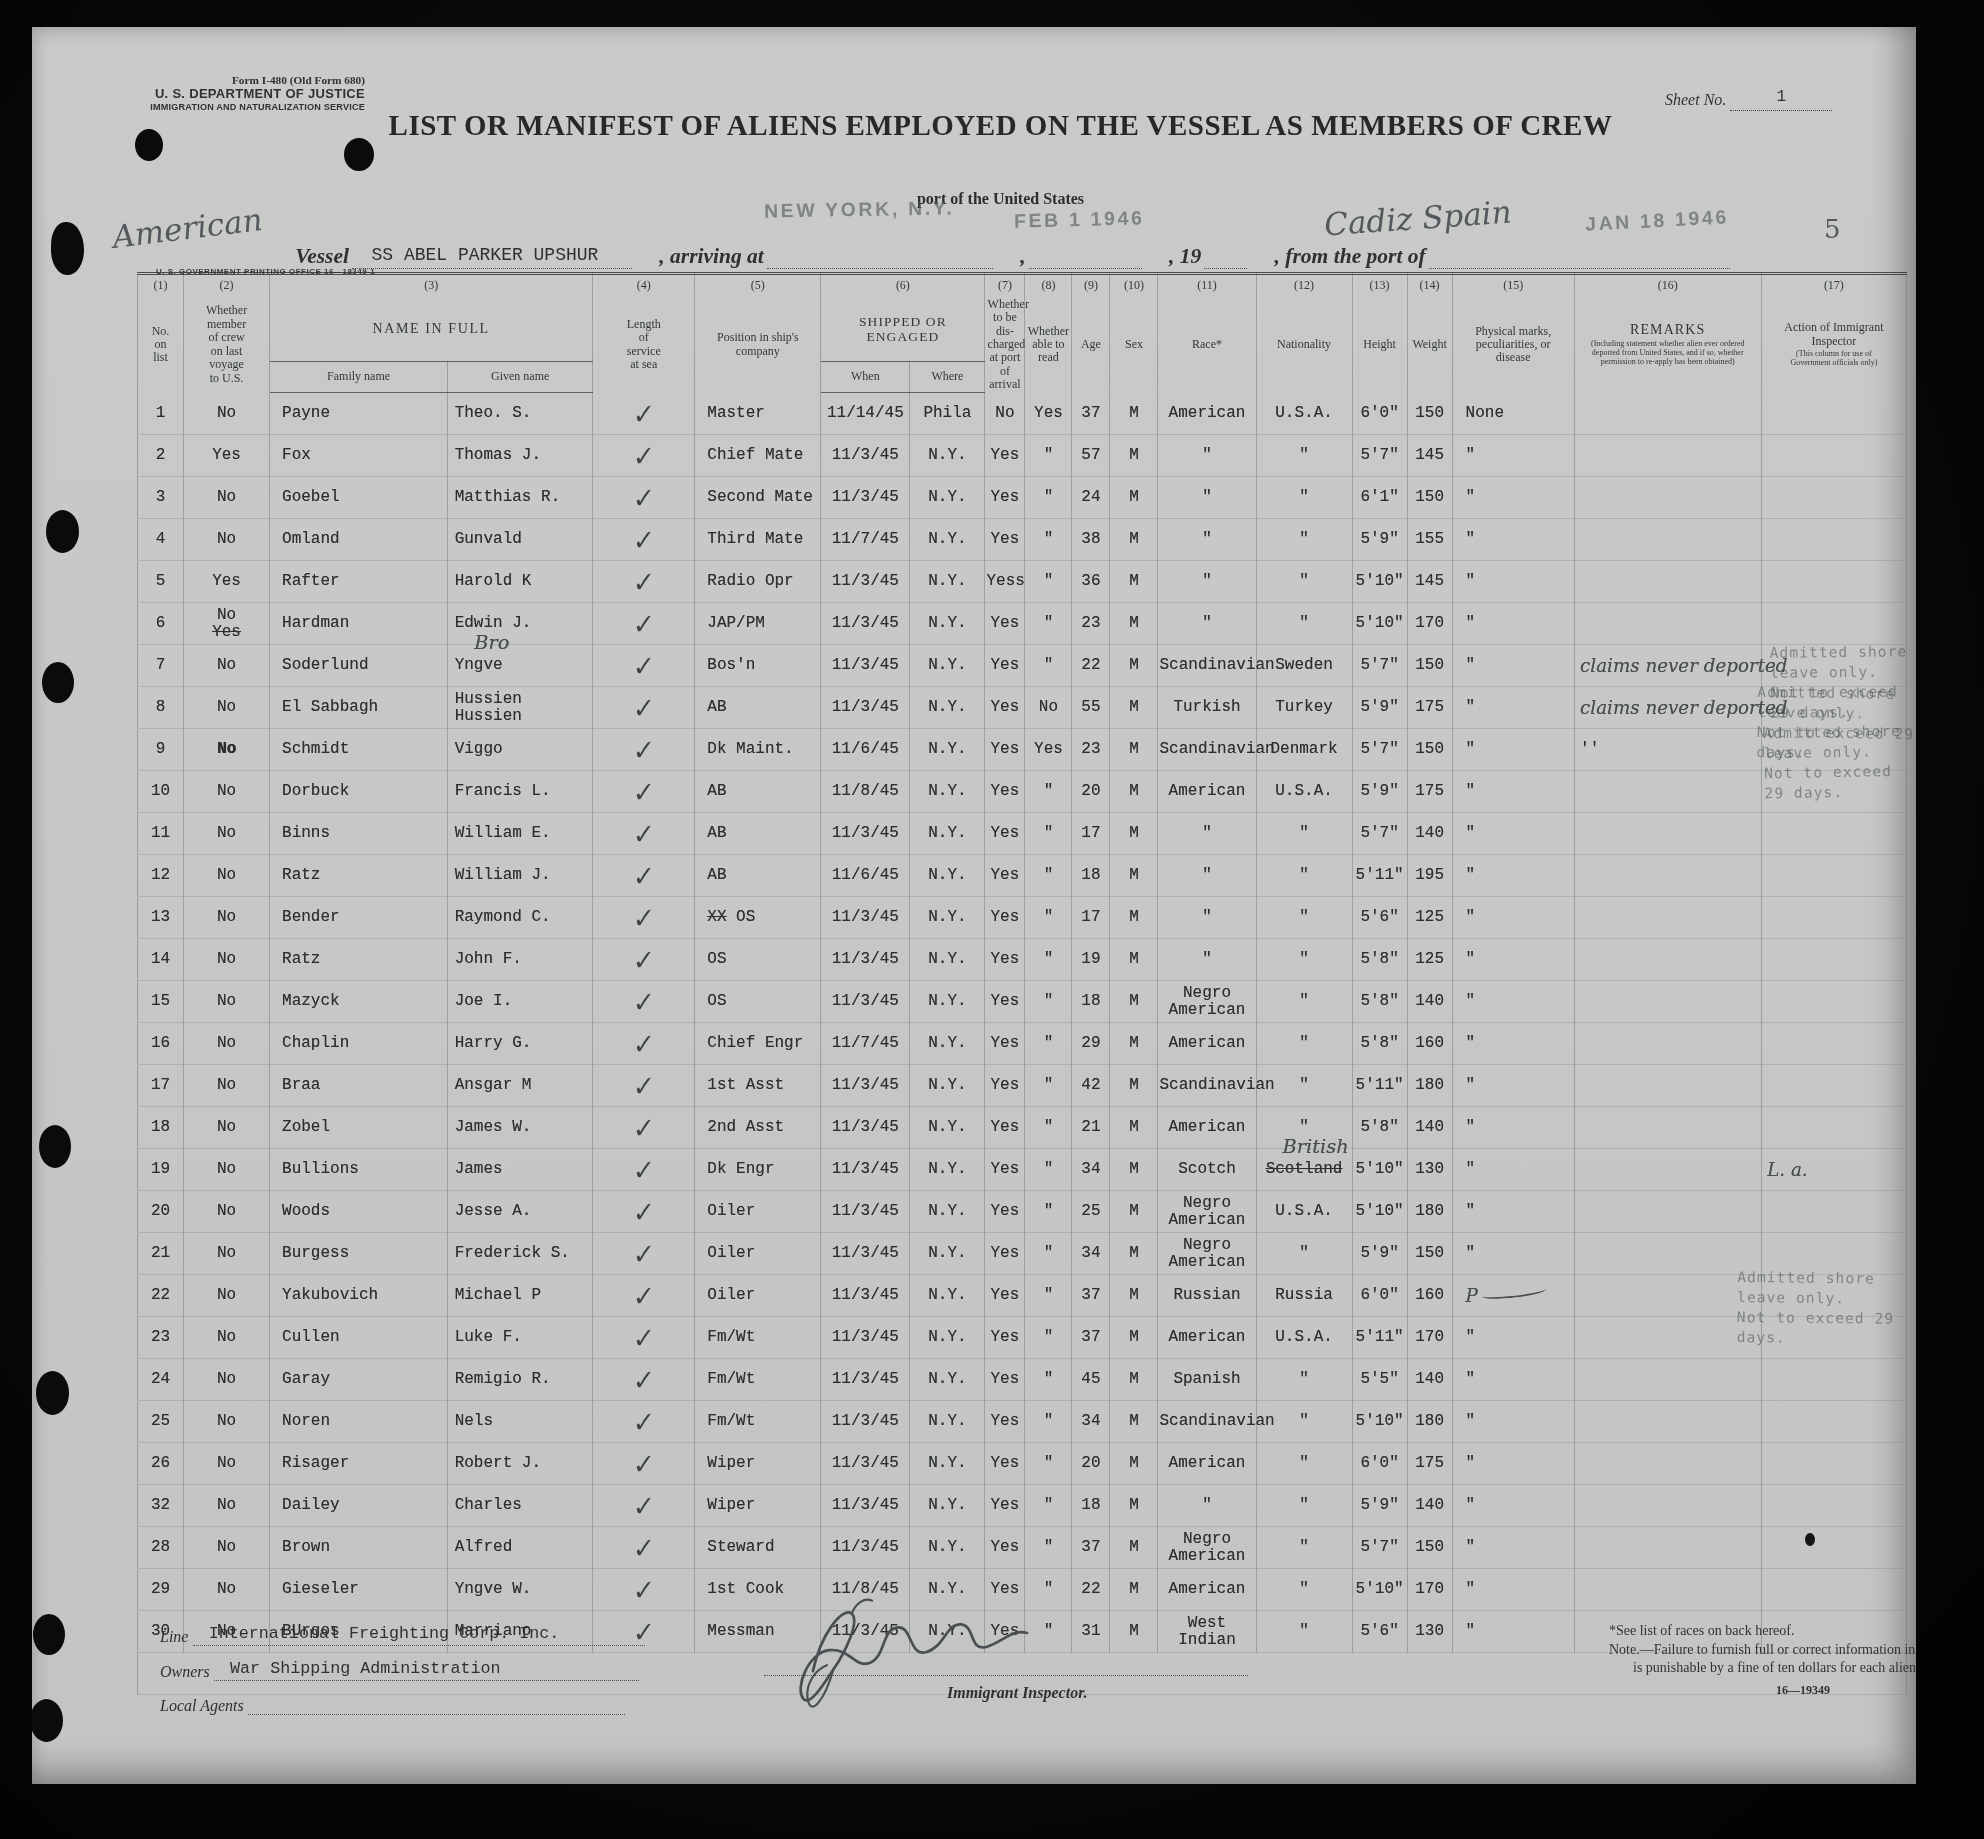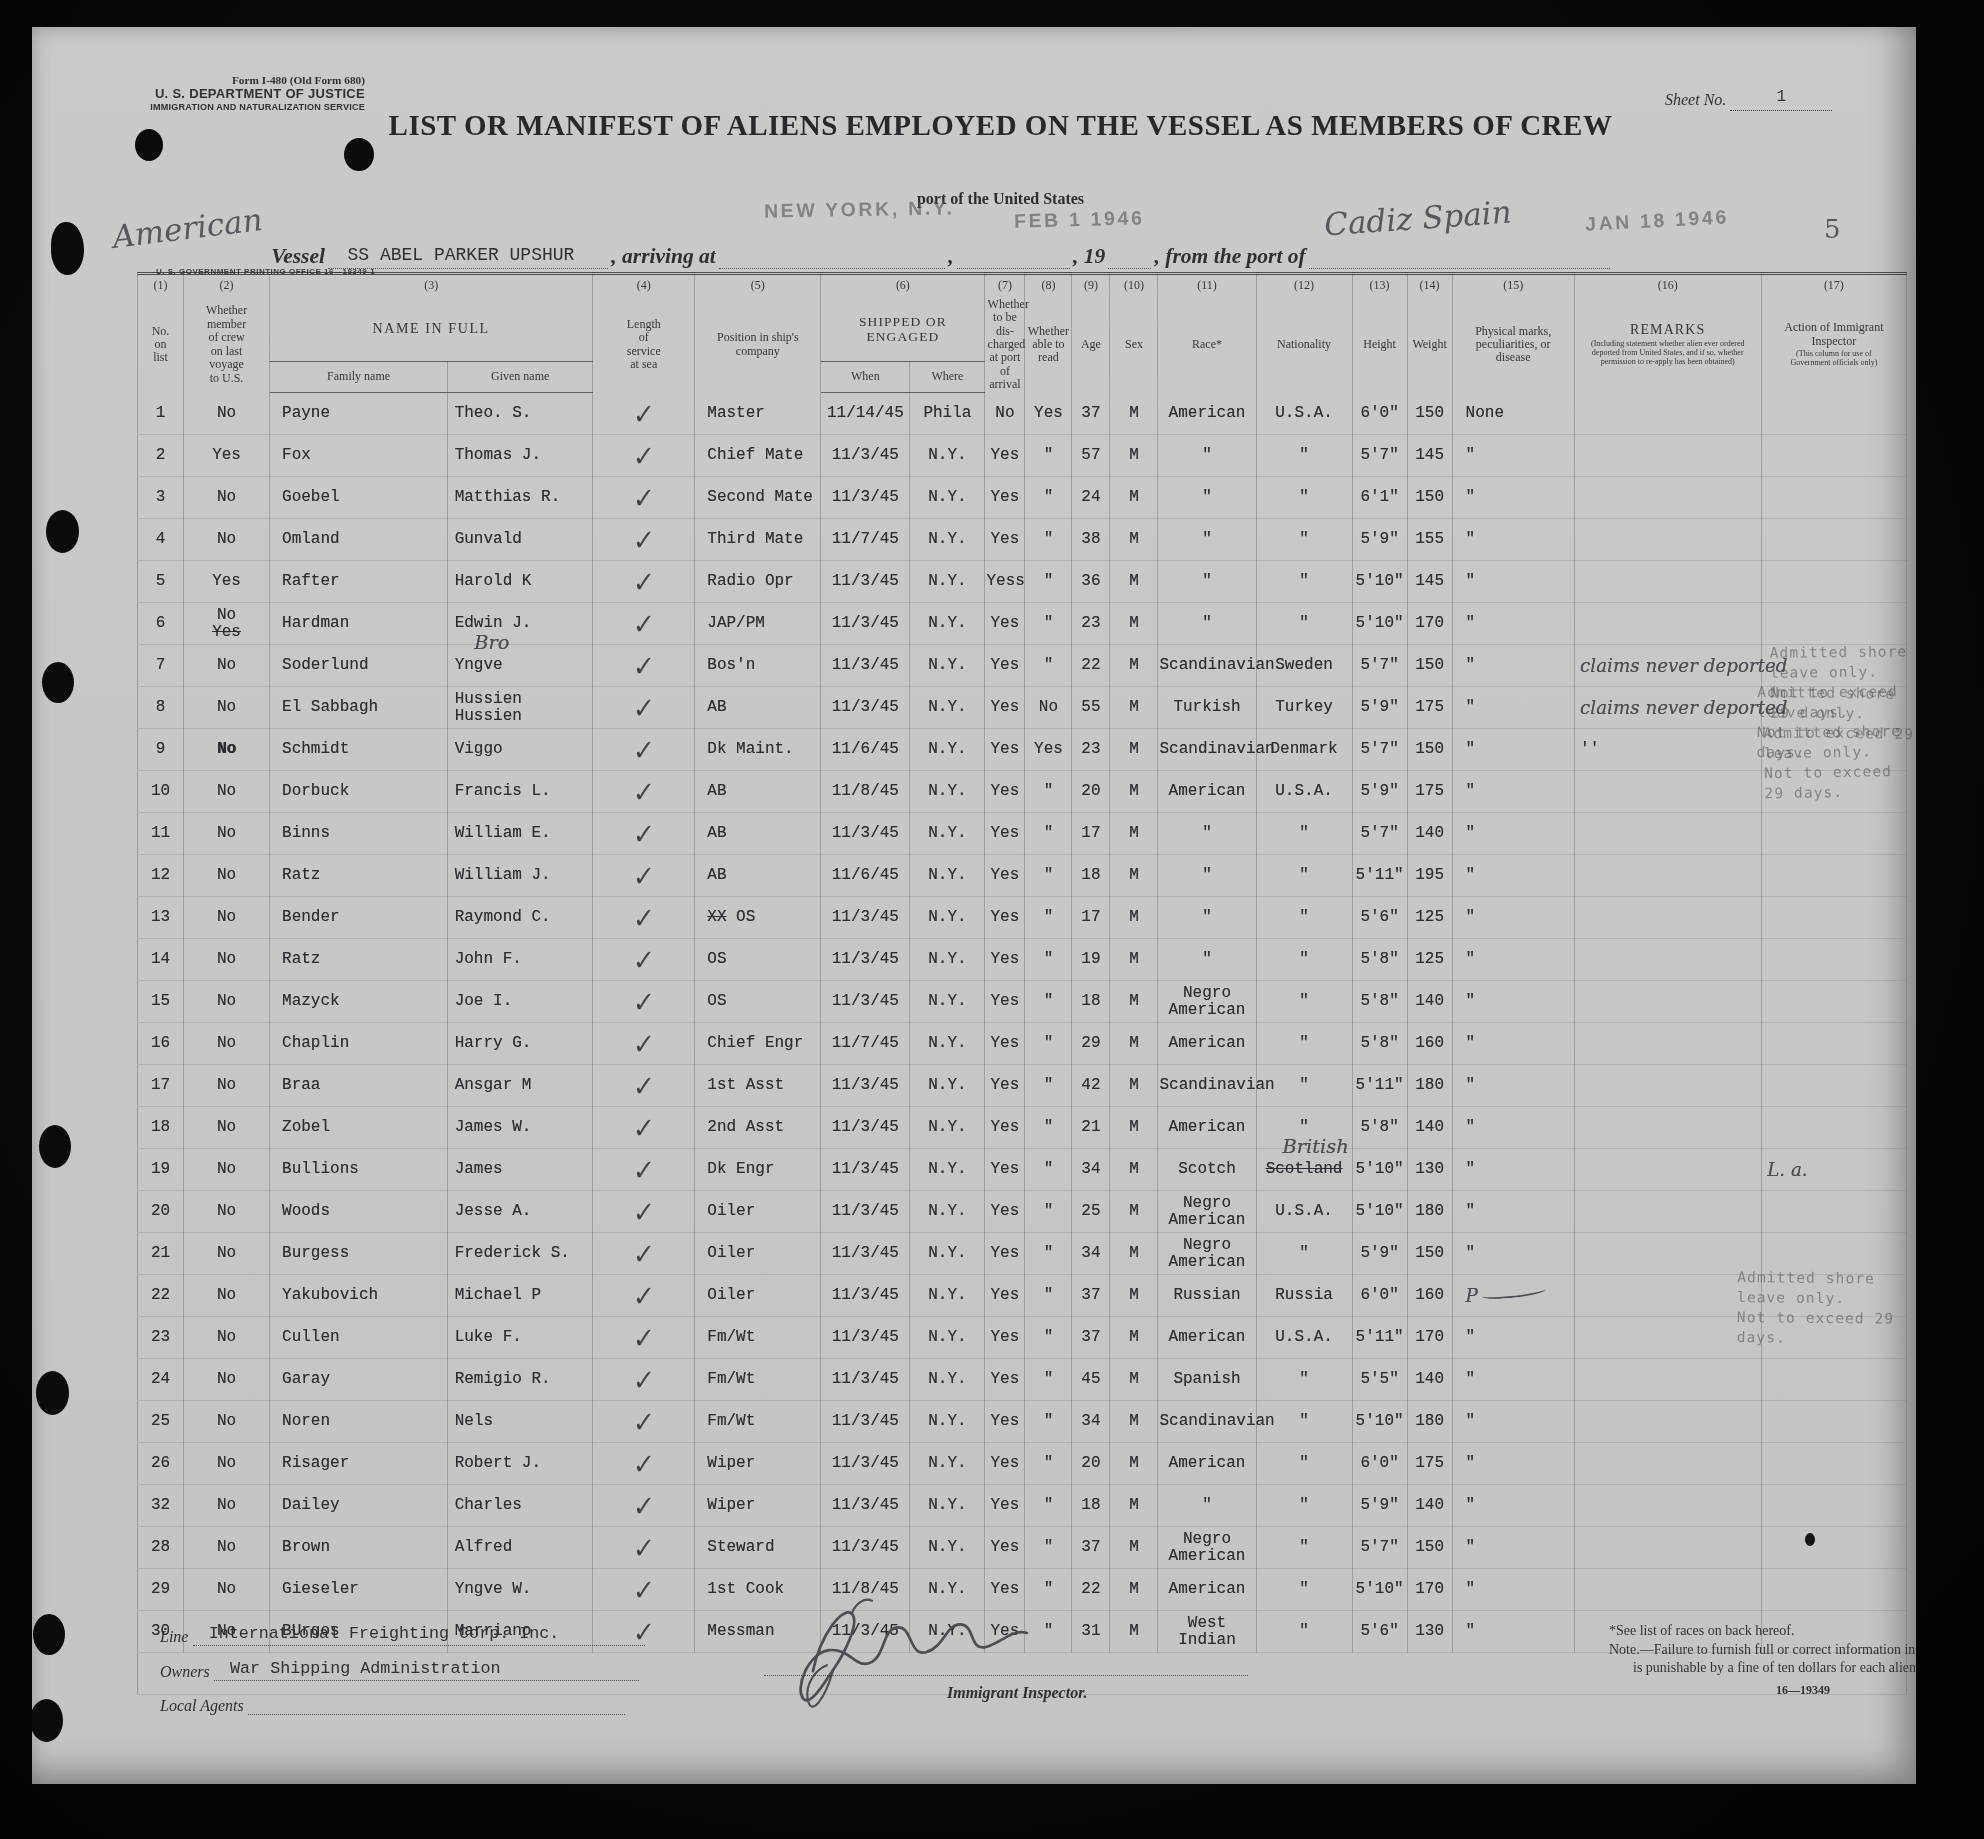--- a/index.html
+++ b/index.html
@@ -30,21 +30,21 @@
     font:700 29px "Liberation Serif",serif;letter-spacing:0.5px;color:#26282a;}
   .doc-sub1{position:absolute;left:129px;top:136px;width:1679px;text-align:center;
     font:700 16px "Liberation Serif",serif;color:#2c2e30;}
   .doc-sub2{position:absolute;left:129px;top:163px;width:1679px;text-align:center;
     font:700 16px "Liberation Serif",serif;color:#2c2e30;}
   .gpo{position:absolute;left:124px;top:240px;font:700 8px "Liberation Sans",sans-serif;
     letter-spacing:0.5px;color:#3a3c3e;}
 
   
   .vessel-row{position:absolute;left:236px;top:202px;display:flex;align-items:flex-end;color:#2e3032;}
-  .vessel-row .lbl{font:italic 700 21.5px "Liberation Serif",serif;white-space:pre;padding:0 3.2px;}
+  .vessel-row .lbl{font:italic 700 21.5px "Liberation Serif",serif;white-space:pre;padding:0 3.2px;margin-left:24px;}
   .vessel-row .blank{display:inline-block;border-bottom:1.6px dotted rgba(55,57,59,.85);height:28px;position:relative;}
   .vessel-row .typed{position:absolute;left:19.4px;bottom:3.2px;font:18px "Liberation Mono",monospace;white-space:nowrap;}
 
   
   .hw{font:italic 18.3px "DejaVu Serif",serif;color:#4a4d52;}
   .hw-big{position:absolute;font:italic 31px "DejaVu Serif",serif;color:#55585d;white-space:nowrap;}
   .stamp{position:absolute;font:14.5px/20px "DejaVu Sans Mono",monospace;color:rgba(68,71,74,.52);
     letter-spacing:1.1px;white-space:pre-line;}
   .stamp-date{position:absolute;font:700 19.4px "Liberation Sans",sans-serif;color:rgba(82,85,88,.6);
     letter-spacing:2.7px;white-space:nowrap;}

